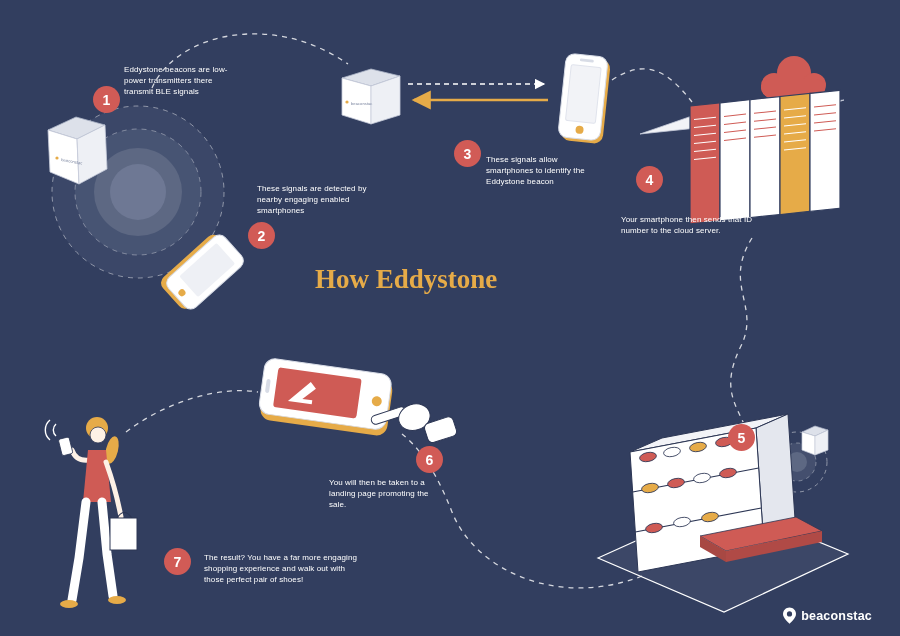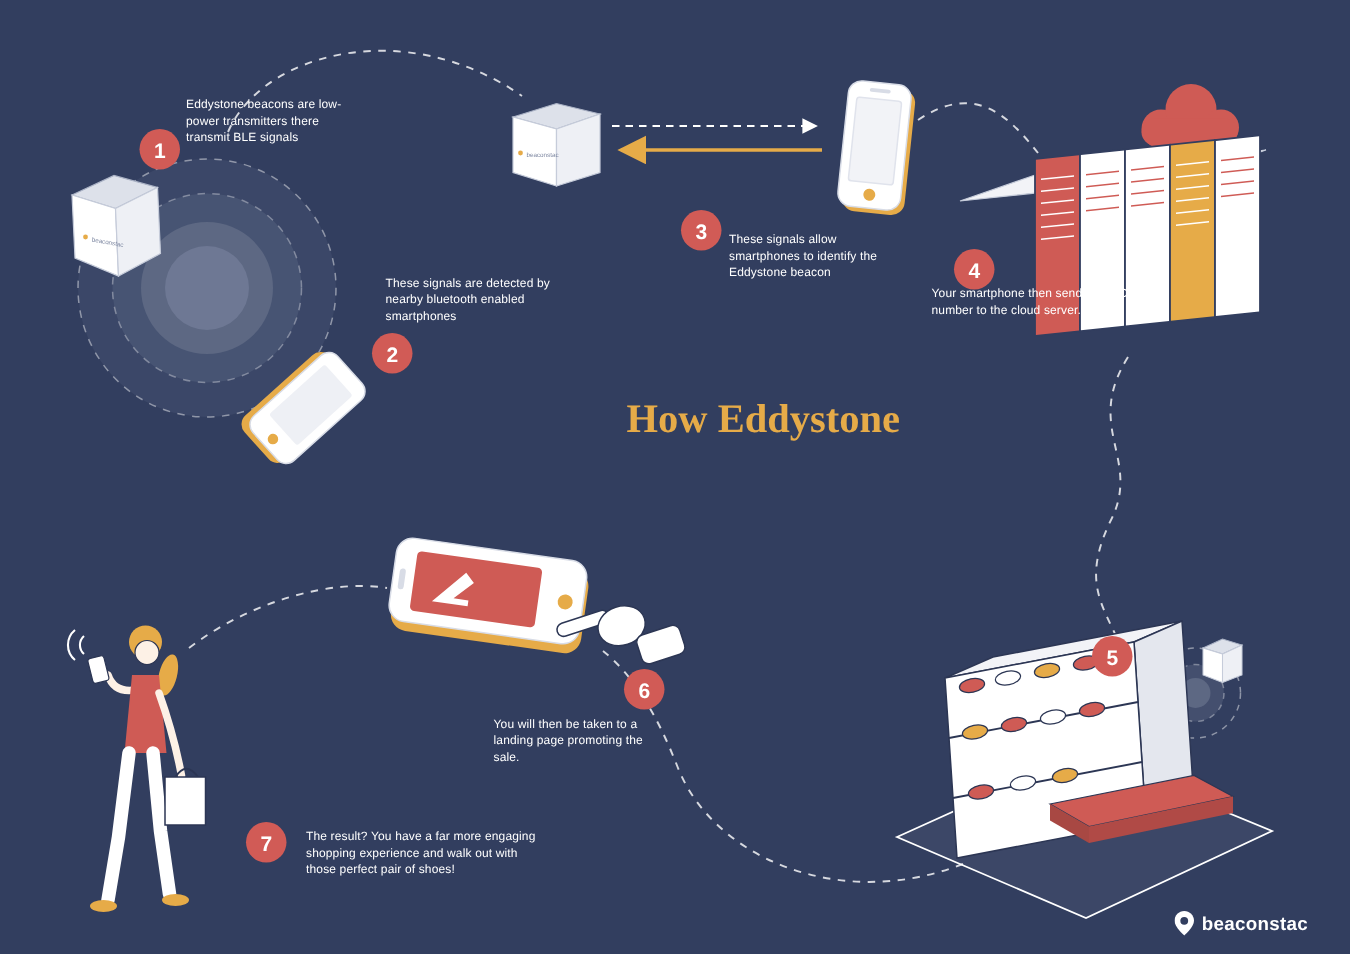--- a/index.html
+++ b/index.html
@@ -12,21 +12,21 @@
   .txt{
     position:absolute;color:#ffffff;font-size:8px;line-height:1.4;
     letter-spacing:.1px;
   }
   .num{
     position:absolute;width:27px;height:27px;border-radius:50%;
     background:#d15b56;color:#fff;display:flex;align-items:center;justify-content:center;
     font-size:14px;font-weight:600;
   }
   .title{
-    position:absolute;left:315px;top:260px;width:285px;text-align:right;
+    position:absolute;left:315px;top:260px;width:285px;text-align:left;
     color:#e6ab48;font-family:"Liberation Serif", serif;font-size:27px;
     line-height:1.45;font-weight:600;
   }
   .logo{
     position:absolute;right:28px;bottom:12px;display:flex;align-items:center;gap:5px;
     color:#fff;font-size:12.5px;font-weight:700;letter-spacing:.2px;
   }
 </style>
 </head>
 <body>
@@ -213,23 +213,23 @@
 
   <div class="num" style="left:93px;top:86px">1</div>
   <div class="num" style="left:248px;top:222px">2</div>
   <div class="num" style="left:454px;top:140px">3</div>
   <div class="num" style="left:636px;top:166px">4</div>
   <div class="num" style="left:728px;top:424px">5</div>
   <div class="num" style="left:416px;top:446px">6</div>
   <div class="num" style="left:164px;top:548px">7</div>
 
   <div class="txt" style="left:124px;top:64px;width:115px">Eddystone beacons are low-power transmitters there transmit BLE signals</div>
-  <div class="txt" style="left:257px;top:183px;width:125px">These signals are detected by nearby bluetooth enabled smartphones</div>
+  <div class="txt" style="left:257px;top:183px;width:125px">These signals are detected by nearby engaging enabled smartphones</div>
   <div class="txt" style="left:486px;top:154px;width:112px">These signals allow smartphones to identify the Eddystone beacon</div>
-  <div class="txt" style="left:621px;top:190px;width:148px">Your smartphone then sends that ID number to the cloud server.</div>
+  <div class="txt" style="left:621px;top:214px;width:148px">Your smartphone then sends that ID number to the cloud server.</div>
   <div class="txt" style="left:204px;top:552px;width:162px">The result? You have a far more engaging shopping experience and walk out with those perfect pair of shoes!</div>
   <div class="txt" style="left:329px;top:477px;width:115px">You will then be taken to a landing page promoting the sale.</div>
 
   <div class="logo">
     <svg width="13" height="17" viewBox="0 0 16 20">
       <path d="M8 0C3.6 0 0 3.6 0 8c0 5.4 8 12 8 12s8-6.6 8-12c0-4.4-3.6-8-8-8z" fill="#ffffff"></path>
       <circle cx="8" cy="8" r="3.2" fill="#323e5f"></circle>
     </svg>
     <span>beaconstac</span>
   </div>

